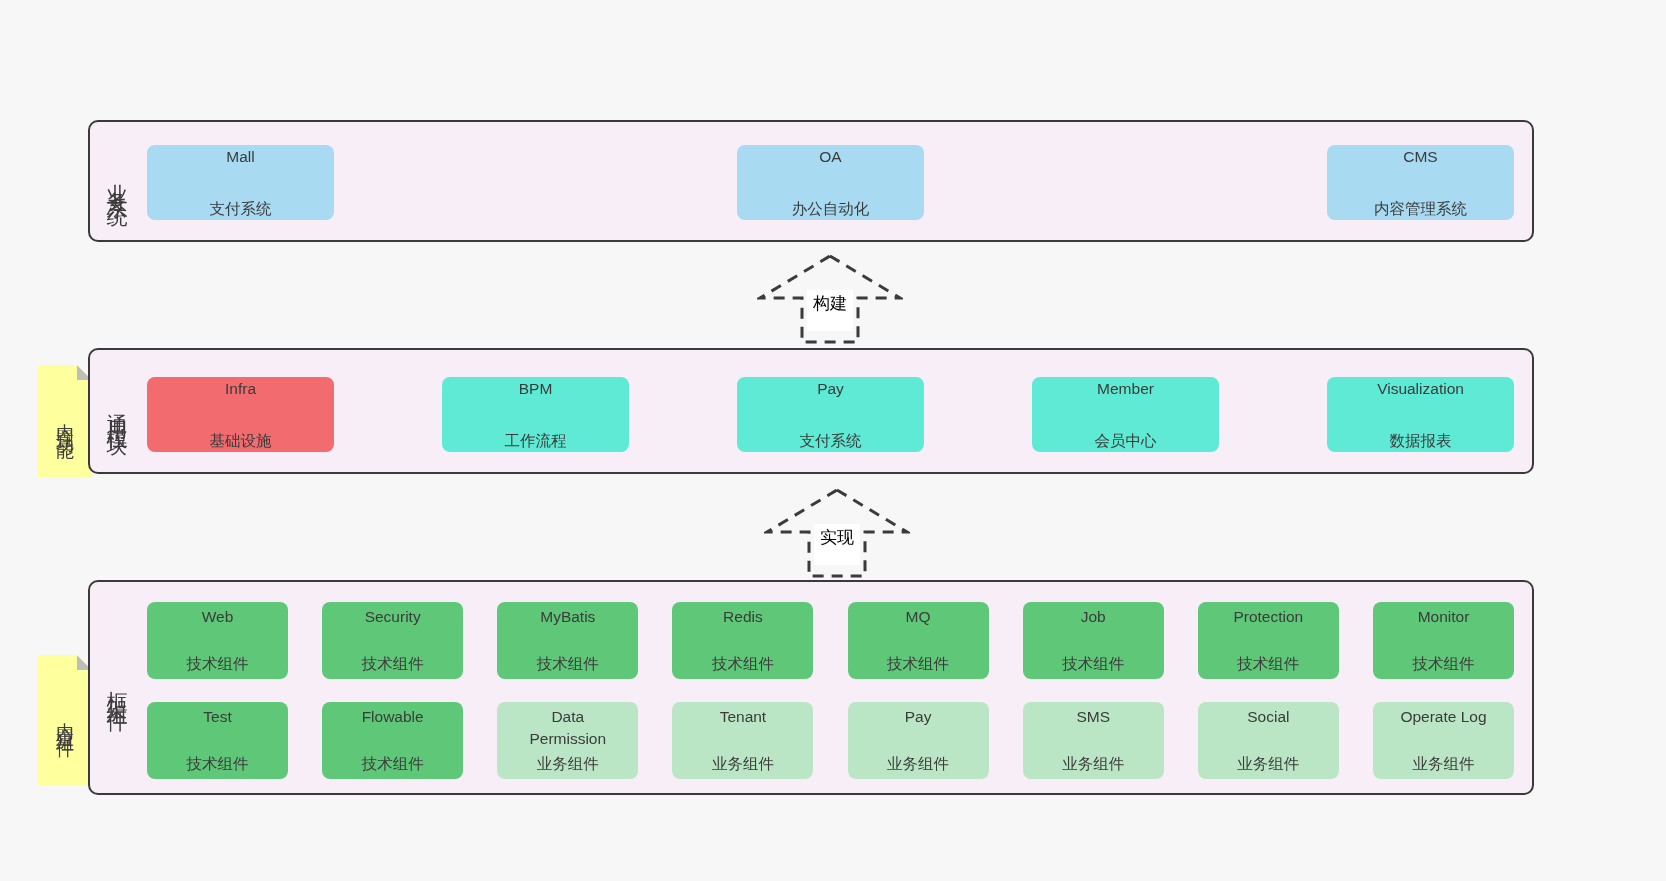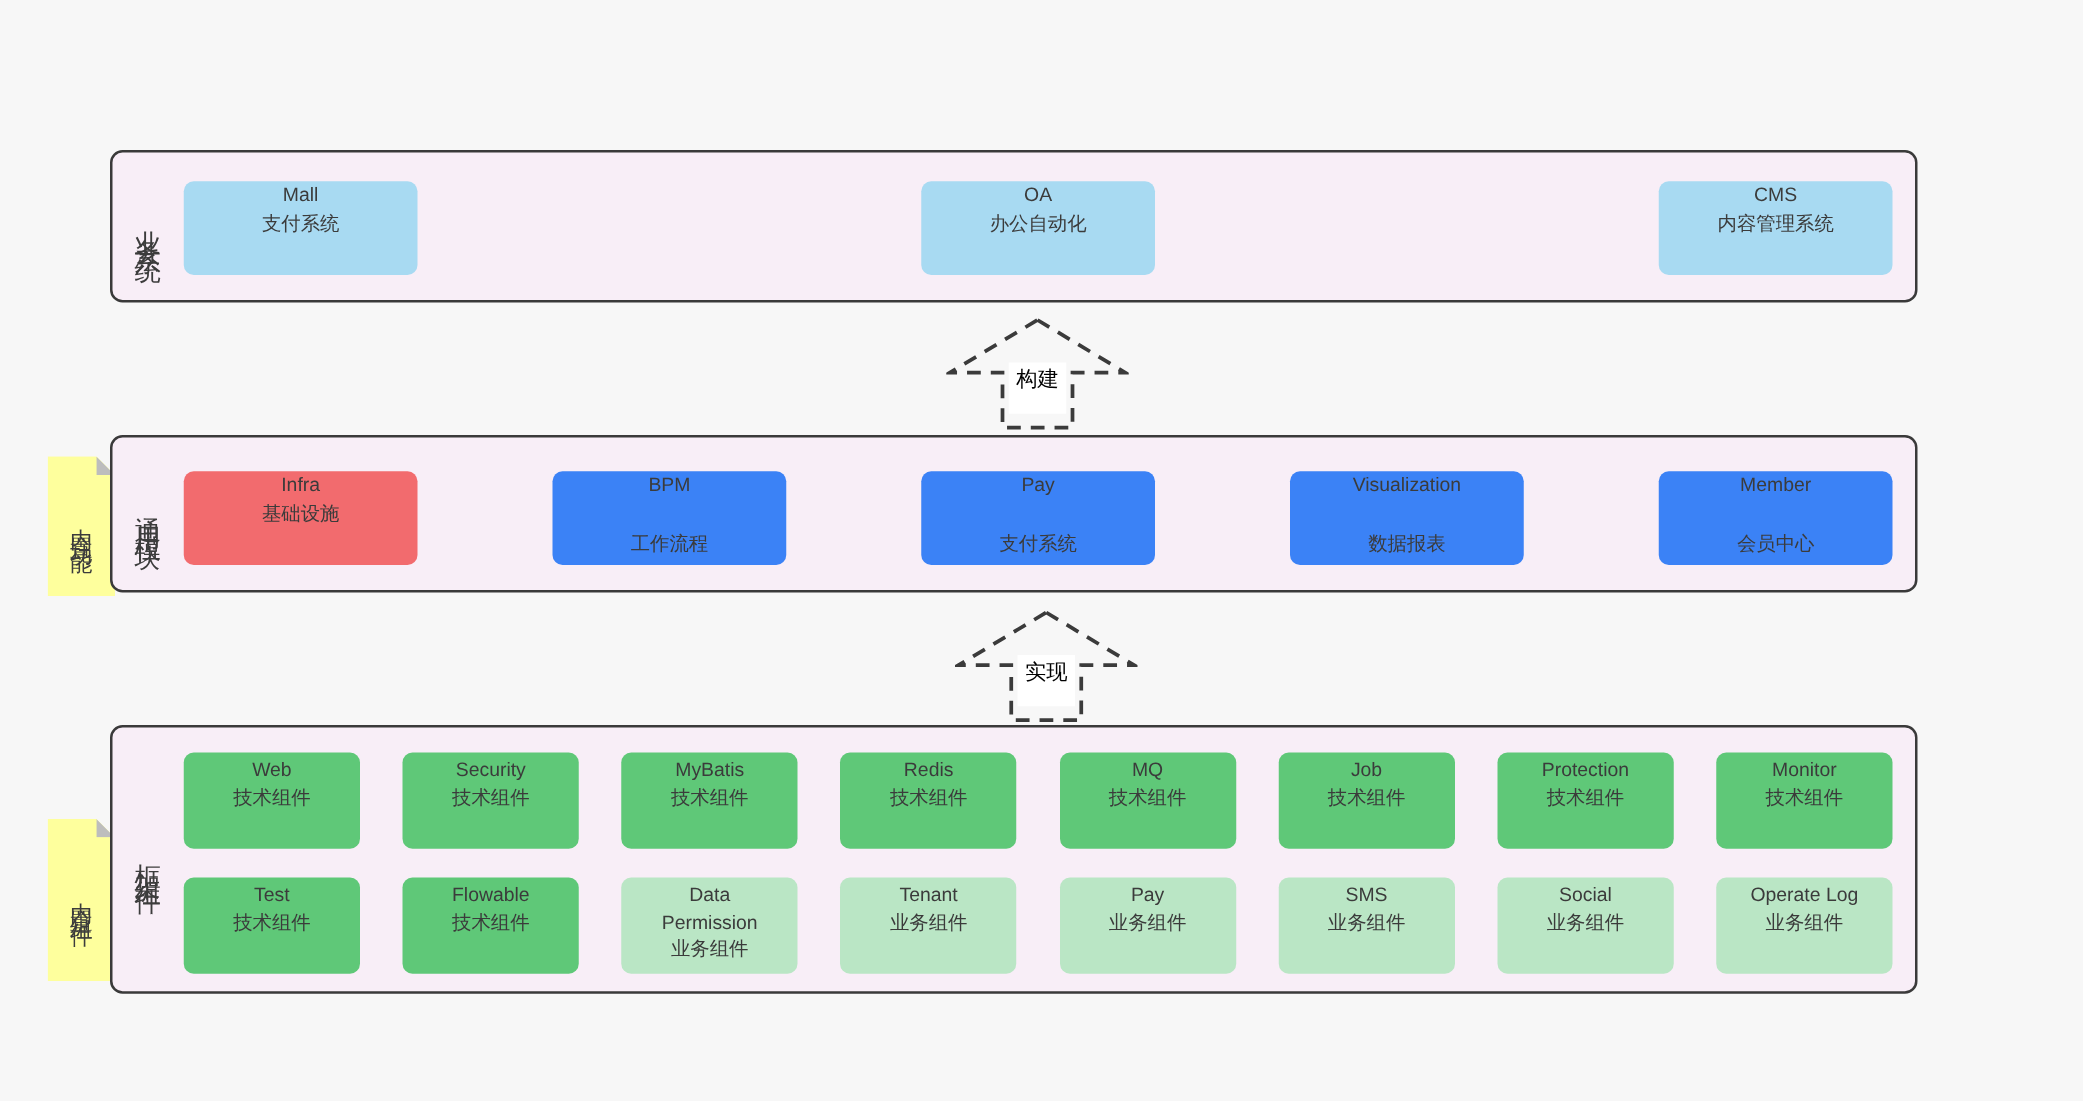--- a/index.html
+++ b/index.html
@@ -53,39 +53,39 @@
   .row-modules  { top: 27px; }
   .row-comp1    { top: 20px; }
   .row-comp2    { top: 120px; }
 
   .box {
     width: 187px;
     height: 75px;
     border-radius: 8px;
     display: flex;
     flex-direction: column;
-    justify-content: flex-start;
+    justify-content: space-between;
     align-items: center;
     text-align: center;
     font-size: 15.5px;
     line-height: 1.5;
     color: #3b3b3b;
     box-sizing: border-box;
     padding: 0 10px;
   }
   .box span { display: block; }
   .row-comp1 .box, .row-comp2 .box {
     width: 141px;
     height: 77px;
     line-height: 1.4;
     padding: 4px 17px;
   }
   .blue       { background: #a8daf2; }
   .red        { background: #f26b6e; }
-  .pink       { background: #3b82f6; gap: 24px; }
+  .pink       { background: #5eead4; gap: 24px; }
   .green      { background: #5fc878; }
   .lightgreen { background: #bae6c5; }
 
   
   .sticky {
     position: absolute;
     left: 38px;
     width: 54px;
     background: #feff9d;
     clip-path: polygon(0 0, calc(100% - 15px) 0, 100% 15px, 100% 100%, 0 100%);
@@ -183,26 +183,26 @@
       </div>
       <div class="box pink">
         <span>BPM</span>
         <span>工作流程</span>
       </div>
       <div class="box pink">
         <span>Pay</span>
         <span>支付系统</span>
       </div>
       <div class="box pink">
+        <span>Member</span>
+        <span>会员中心</span>
+      </div>
+      <div class="box pink">
         <span>Visualization</span>
         <span>数据报表</span>
-      </div>
-      <div class="box pink">
-        <span>Member</span>
-        <span>会员中心</span>
       </div>
     </div>
   </div>
 
   <div class="arrow arrow-implement">
     <svg viewBox="0 0 146 92">
       <polygon points="73,3 143,45 101,45 101,89 45,89 45,45 3,45" fill="none" stroke="#3b3b3b" stroke-width="3" stroke-dasharray="11 8"></polygon>
     </svg>
     <div class="arrow-label">实现</div>
   </div>

